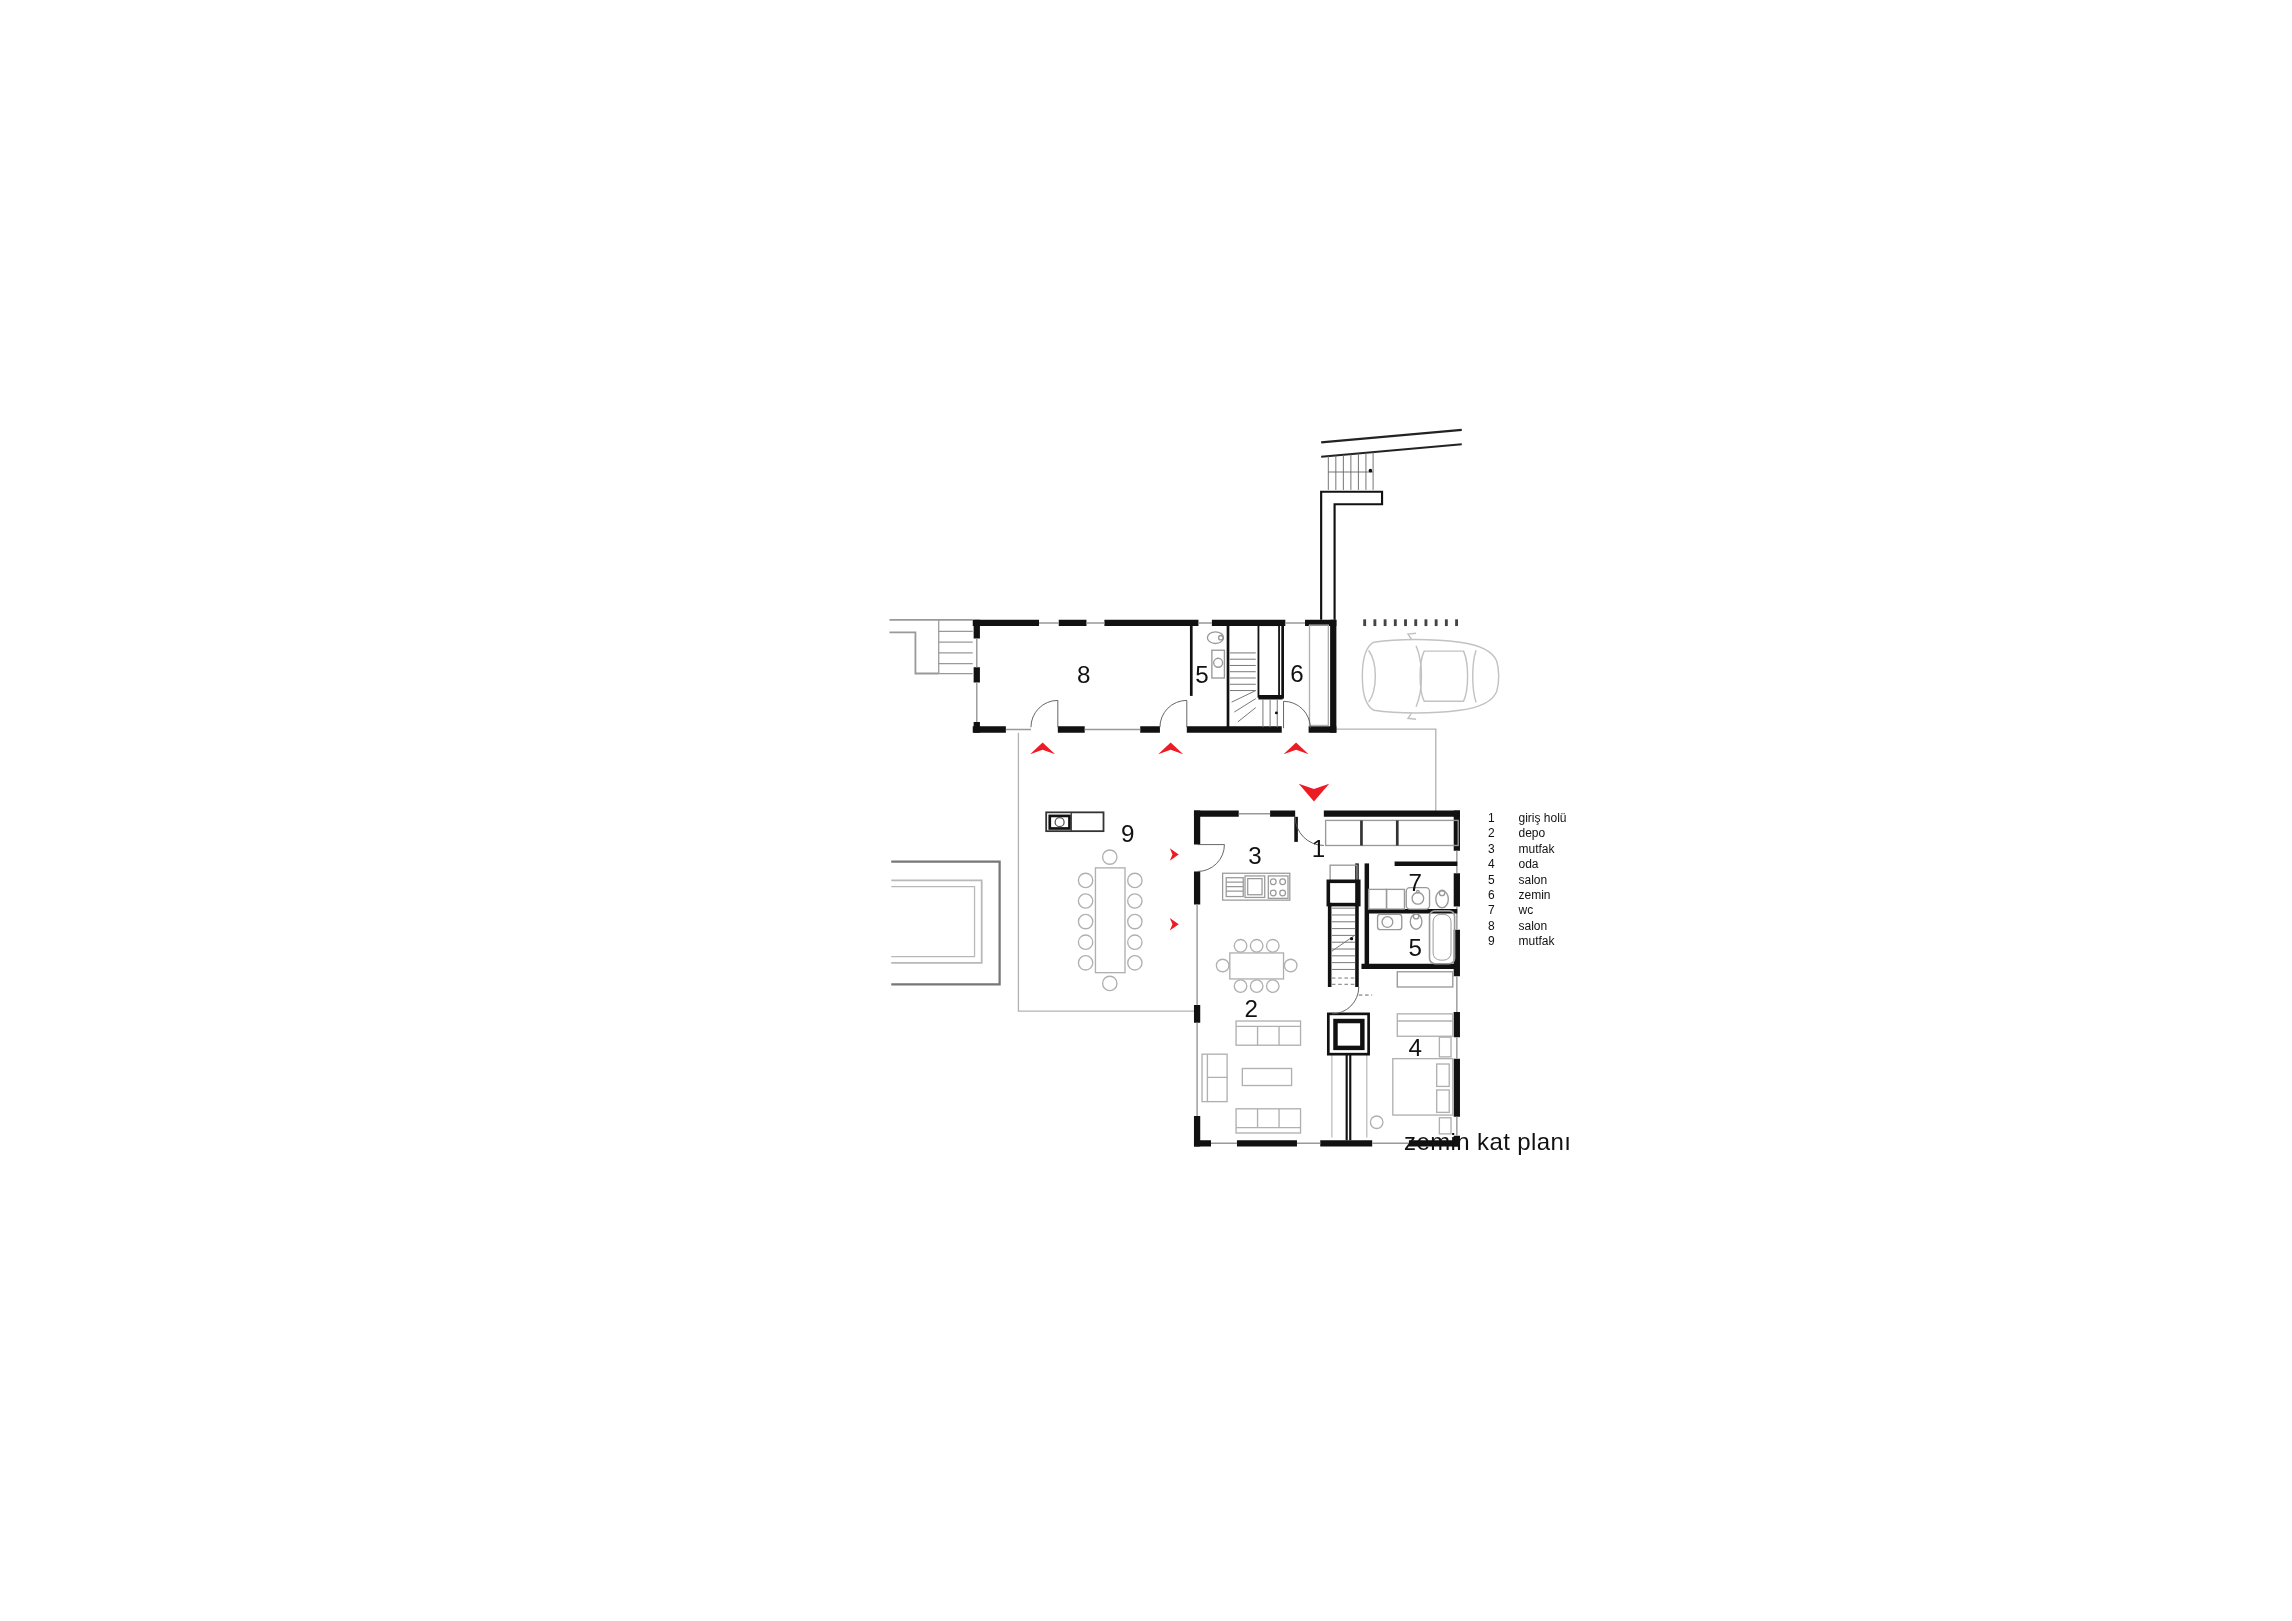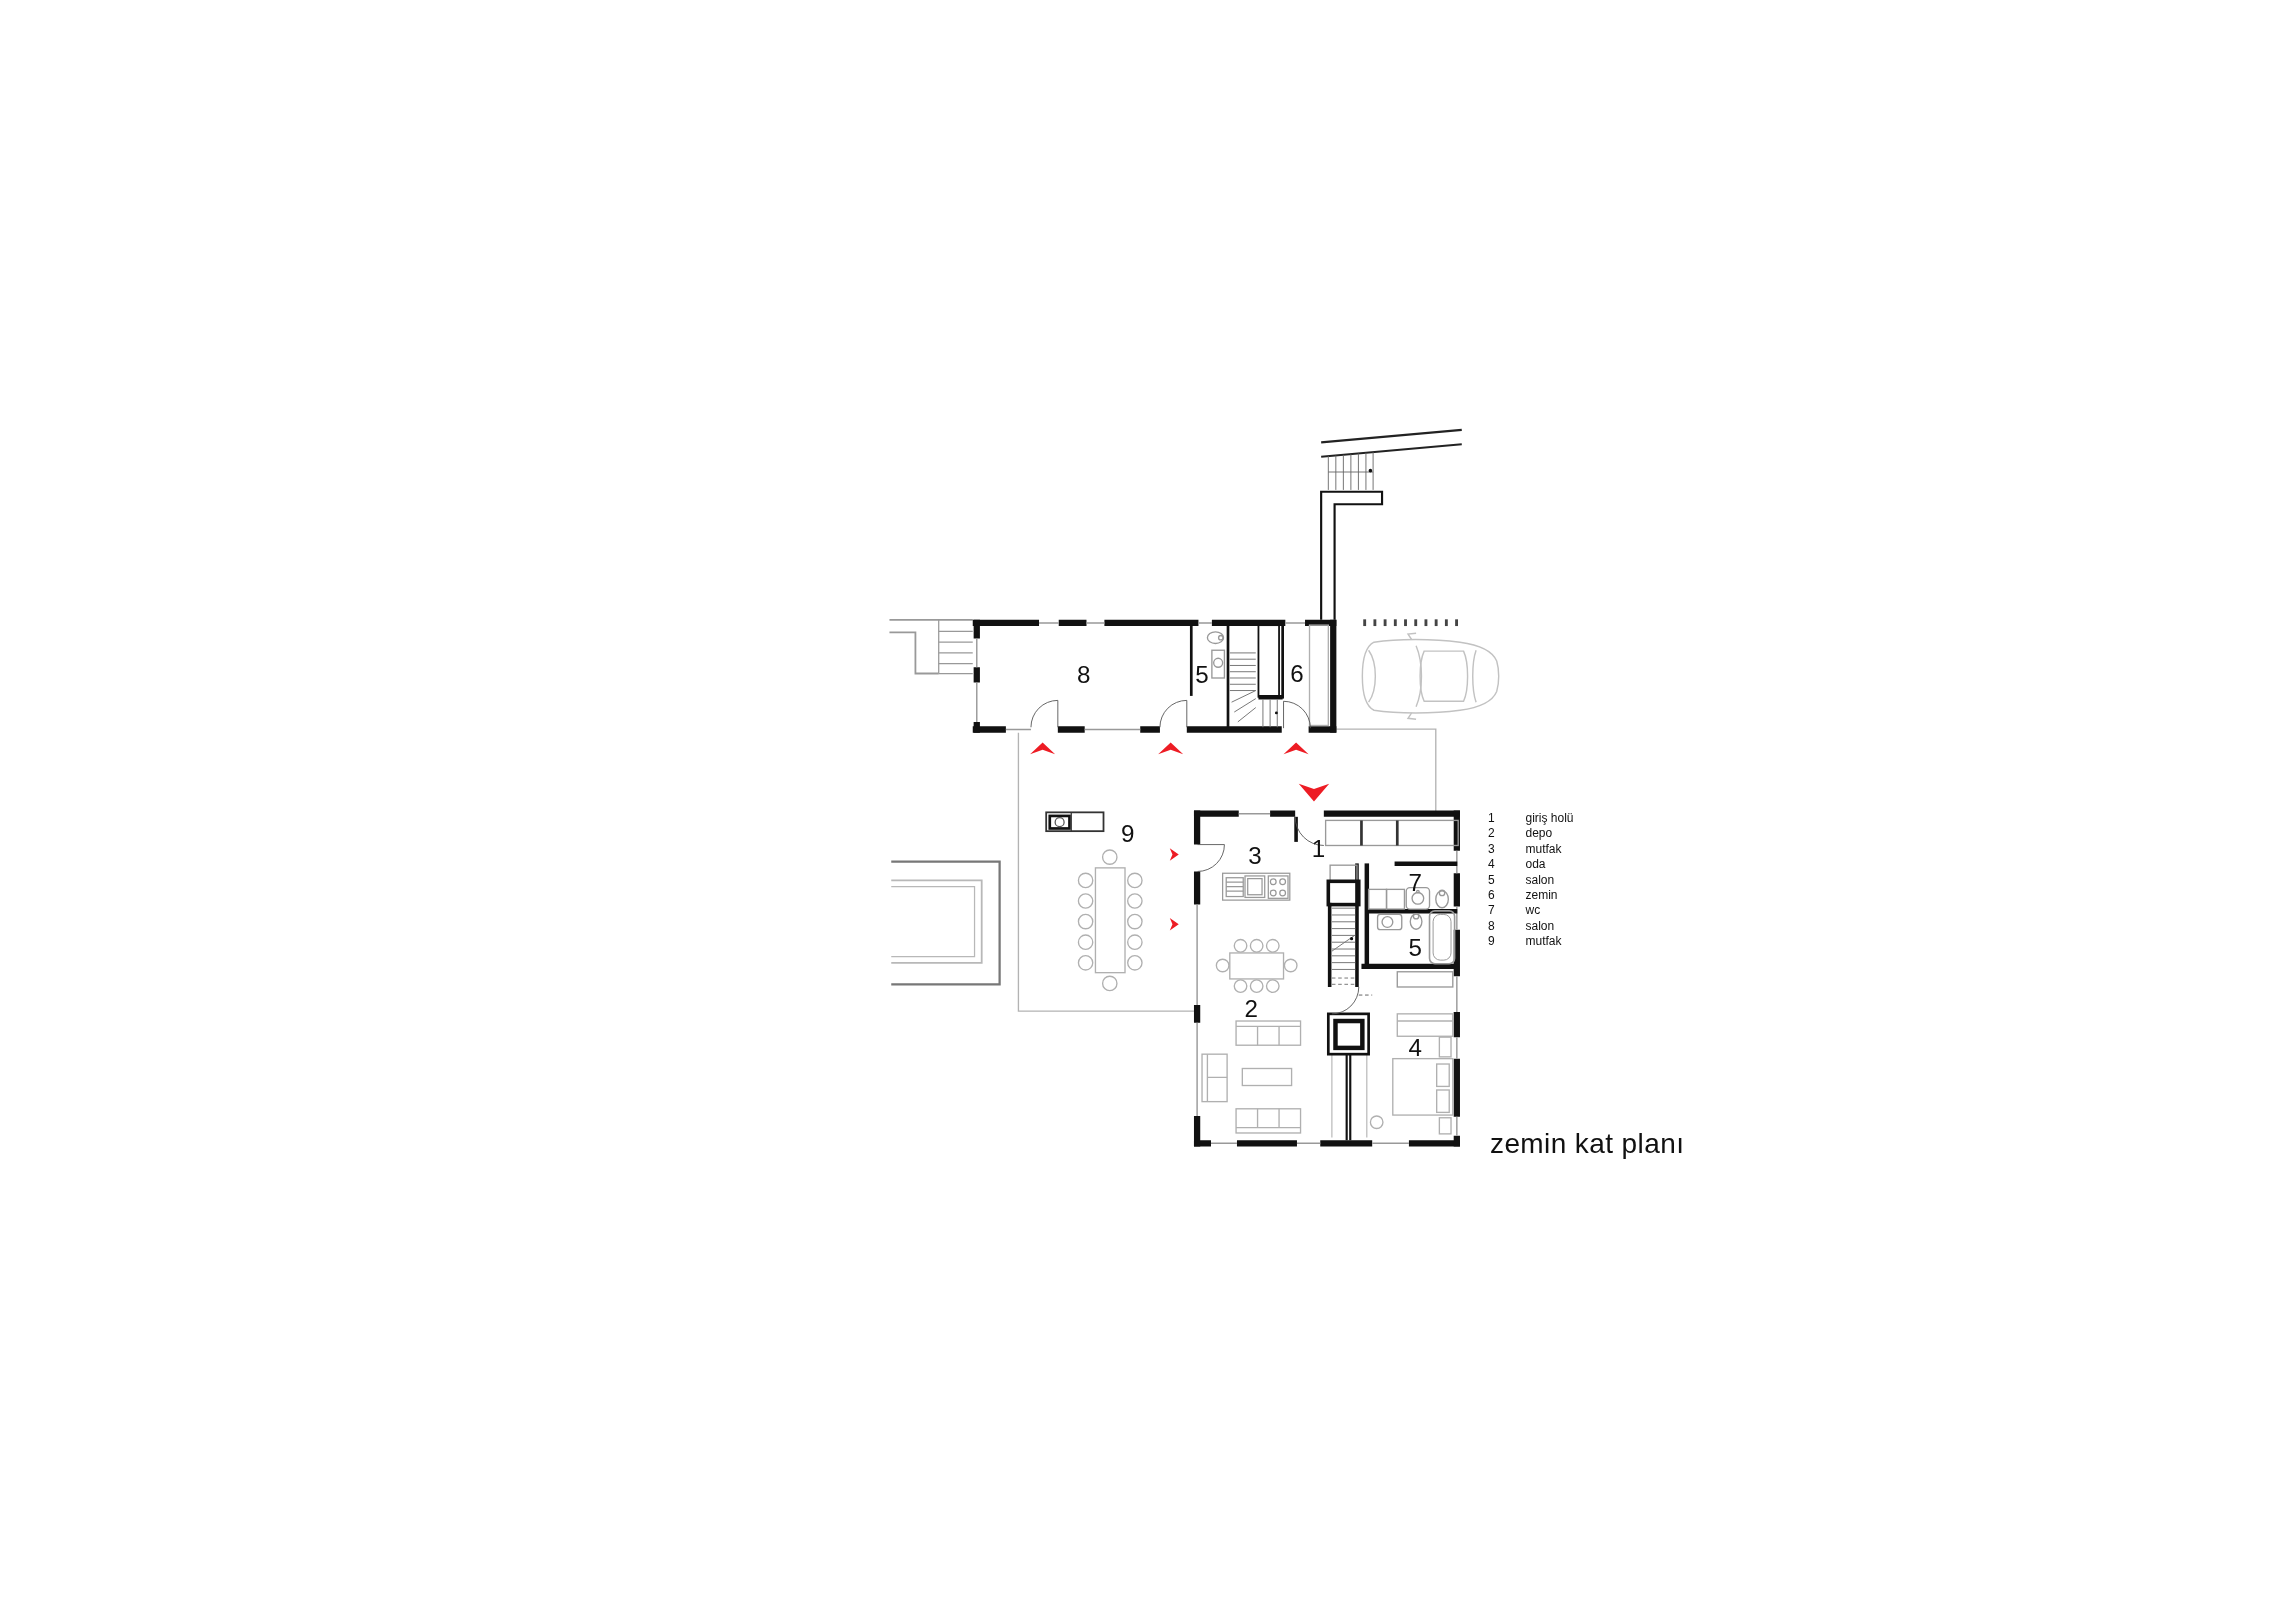--- a/index.html
+++ b/index.html
@@ -7,24 +7,24 @@
     position:relative;width:2293px;height:1622px;background:#ffffff;
     font-family:"Liberation Sans",sans-serif;color:#111;overflow:hidden;
   }
   .plan-svg{position:absolute;left:0;top:0;}
   .legend{
     position:absolute;left:1488px;top:811px;
     font-size:12px;line-height:15.4px;color:#111;
   }
   .legend-row{display:flex;white-space:nowrap;}
   .legend-num{width:12.5px;text-align:left;flex:0 0 12.5px;}
-  .legend-label{margin-left:25px;}
+  .legend-label{margin-left:18px;}
   .plan-title{
-    position:absolute;left:1490px;top:1128px;
-    font-size:28px;color:#111;letter-spacing:0.4px;white-space:nowrap;
+    position:absolute;left:1404px;top:1128px;
+    font-size:24px;color:#111;letter-spacing:0.4px;white-space:nowrap;
   }
   text.room-label{
     font-family:"Liberation Sans",sans-serif;
     font-size:27px;fill:#111;text-anchor:middle;
   }
 </style>
 </head>
 <body>
 
 <div class="canvas">

